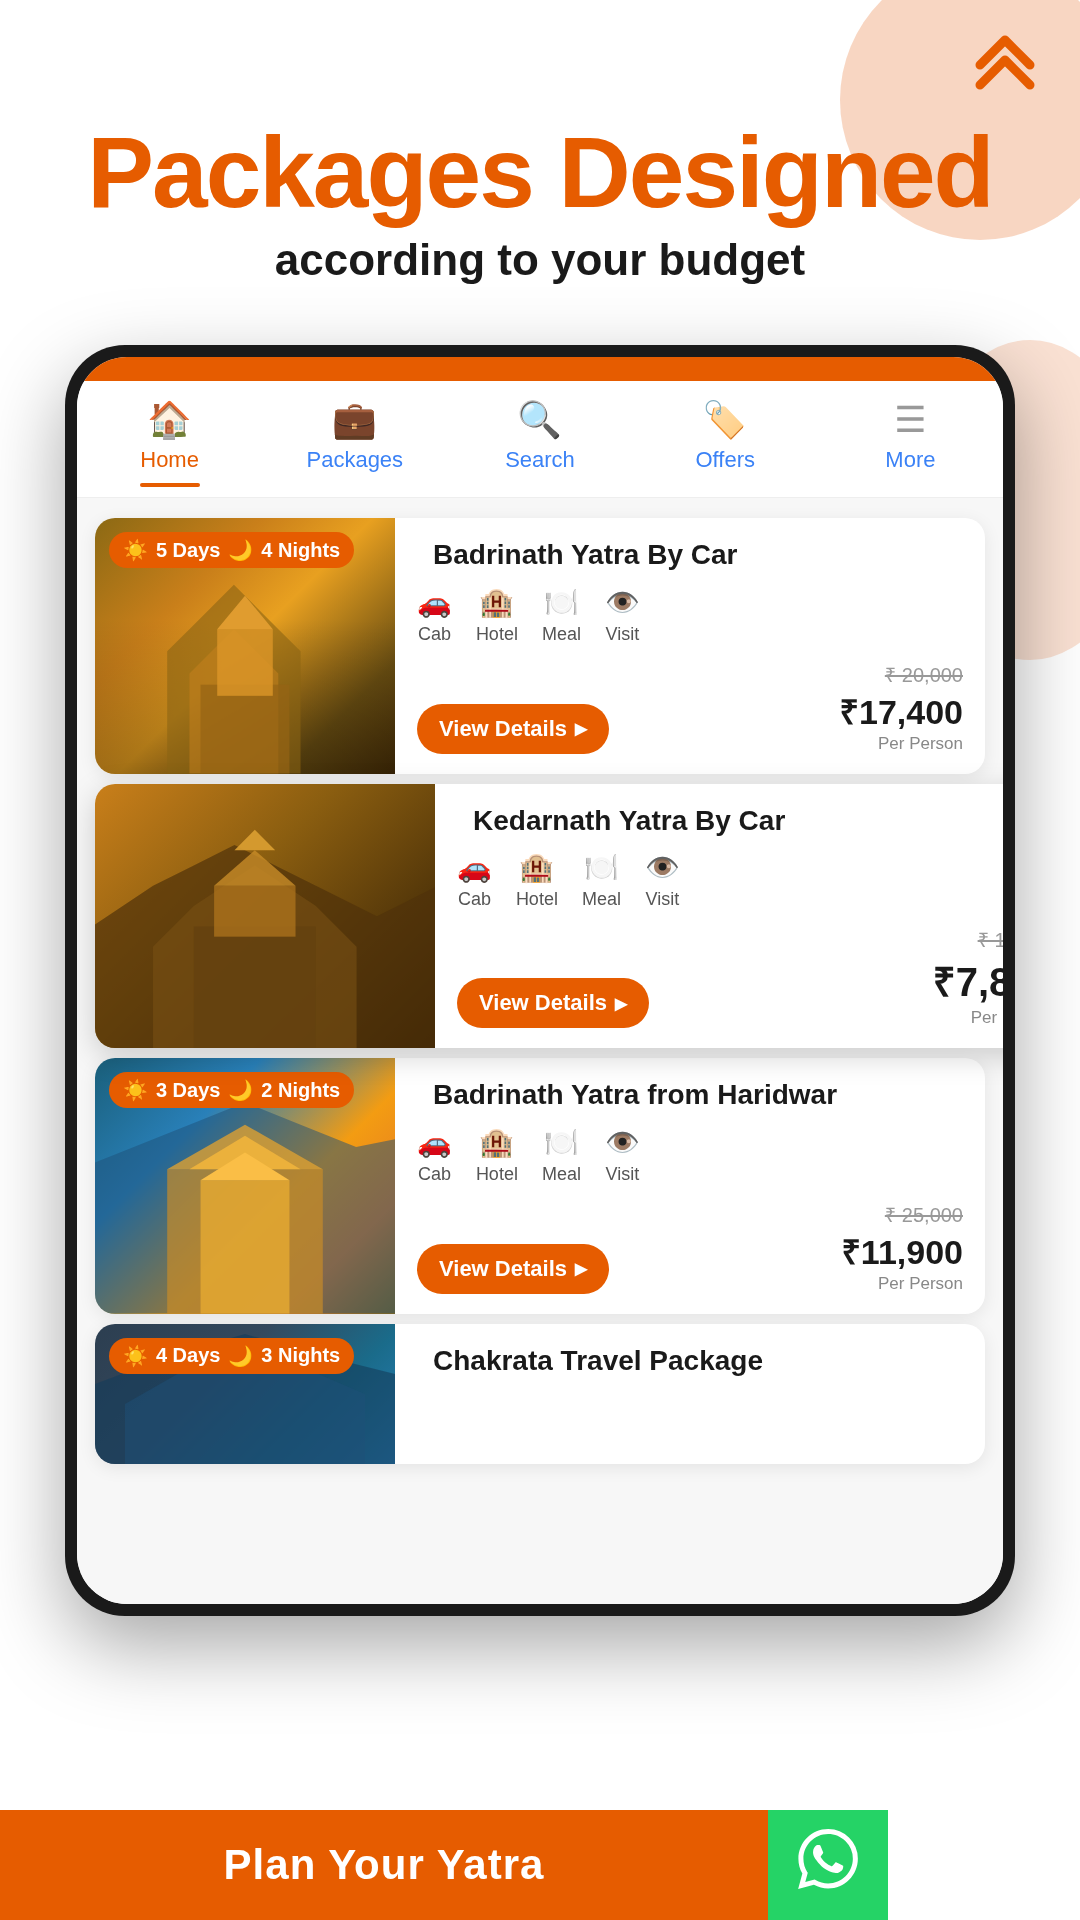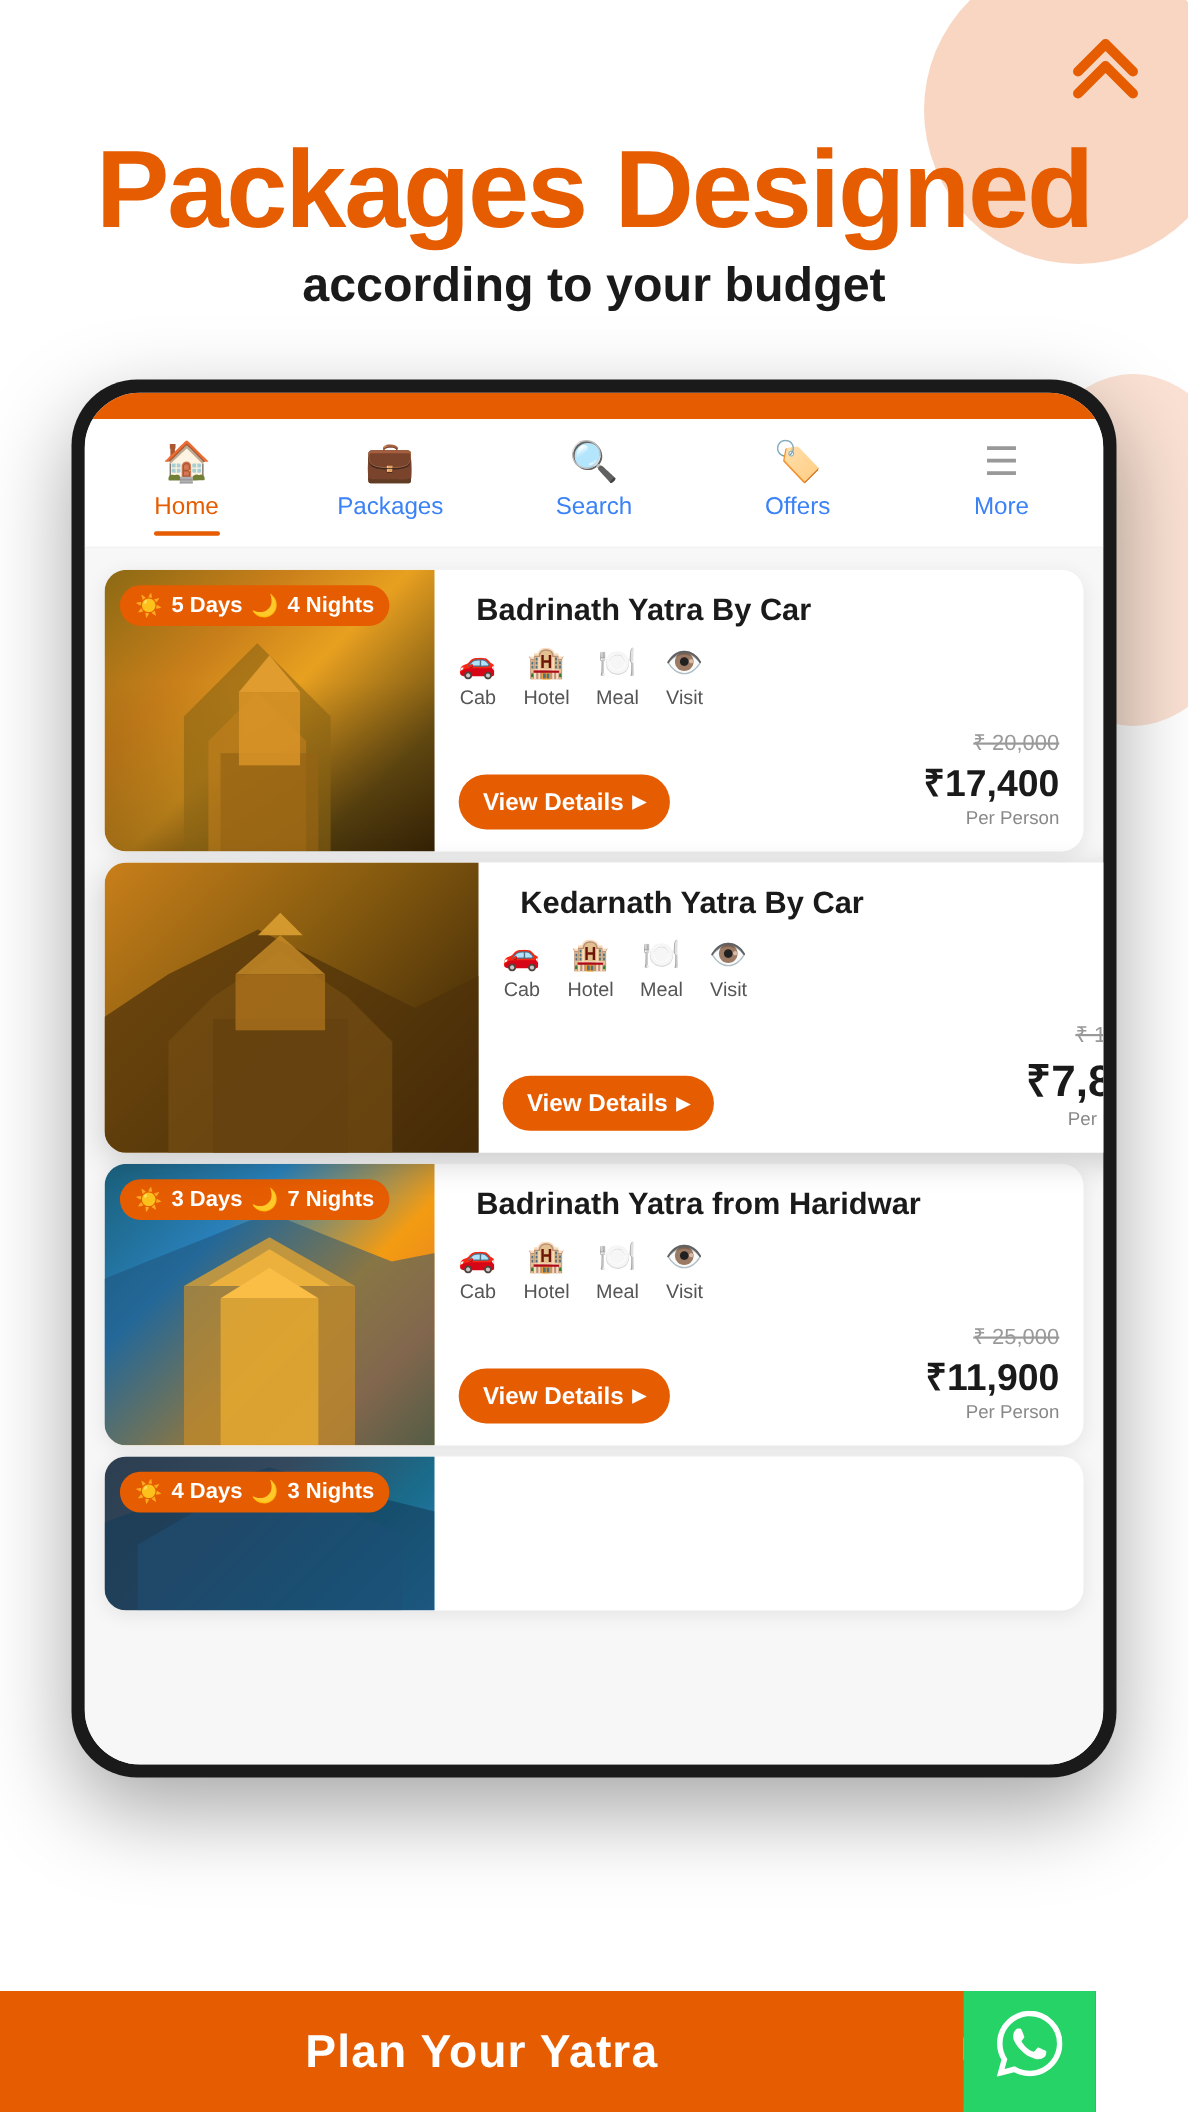--- a/index.html
+++ b/index.html
@@ -259,24 +259,25 @@
       font-size: 17px;
       color: #888;
       display: block;
     }
 
     
     .bottom-cta {
       position: fixed;
       bottom: 0;
       left: 0;
-      width: 996px;
+      width: 888px;
       height: 110px;
       display: flex;
       z-index: 100;
+      border-radius: 21px;
     }
     .plan-btn {
       flex: 1;
       background: #e65c00;
       color: #fff;
       font-size: 42px;
       font-weight: 800;
       border: none;
       cursor: pointer;
       letter-spacing: 1px;
@@ -453,21 +454,21 @@
                 <polygon points="80,100 150,60 220,100" fill="rgba(220,160,50,0.8)"></polygon>
                 <polygon points="100,100 150,70 200,100" fill="rgba(240,180,60,0.9)"></polygon>
                 <rect x="110" y="110" width="80" height="120" fill="rgba(230,170,50,0.8)"></rect>
                 <polygon points="110,110 150,85 190,110" fill="rgba(250,190,70,1)"></polygon>
               </svg>
             </div>
             <div class="days-badge">
               <span class="sun-icon">☀️</span>
               <span>3 Days</span>
               <span class="moon-icon">🌙</span>
-              <span>7 Nights</span>
+              <span>2 Nights</span>
             </div>
           </div>
           <div class="package-info-col">
             <div class="package-title">Badrinath Yatra from Haridwar</div>
             <div class="package-amenities">
               <div class="amenity-item">
                 <span class="amenity-icon">🚗</span>
                 <span class="amenity-label">Cab</span>
               </div>
               <div class="amenity-item">
@@ -501,20 +502,23 @@
                 <polygon points="0,140 0,60 80,30 150,10 220,30 300,50 300,140" fill="rgba(20,60,90,0.6)"></polygon>
                 <polygon points="30,140 30,80 100,40 150,20 200,40 270,70 270,140" fill="rgba(30,80,120,0.5)"></polygon>
               </svg>
             </div>
             <div class="days-badge">
               <span class="sun-icon">☀️</span>
               <span>4 Days</span>
               <span class="moon-icon">🌙</span>
               <span>3 Nights</span>
             </div>
+          </div>
+          <div class="package-info-col">
+            <div class="package-title">Chakrata Travel Package</div>
           </div>
         </div>
 
       </div>
     </div>
   </div>
 </div>
 
 <div class="bottom-cta">
   <button class="plan-btn">Plan Your Yatra</button>

